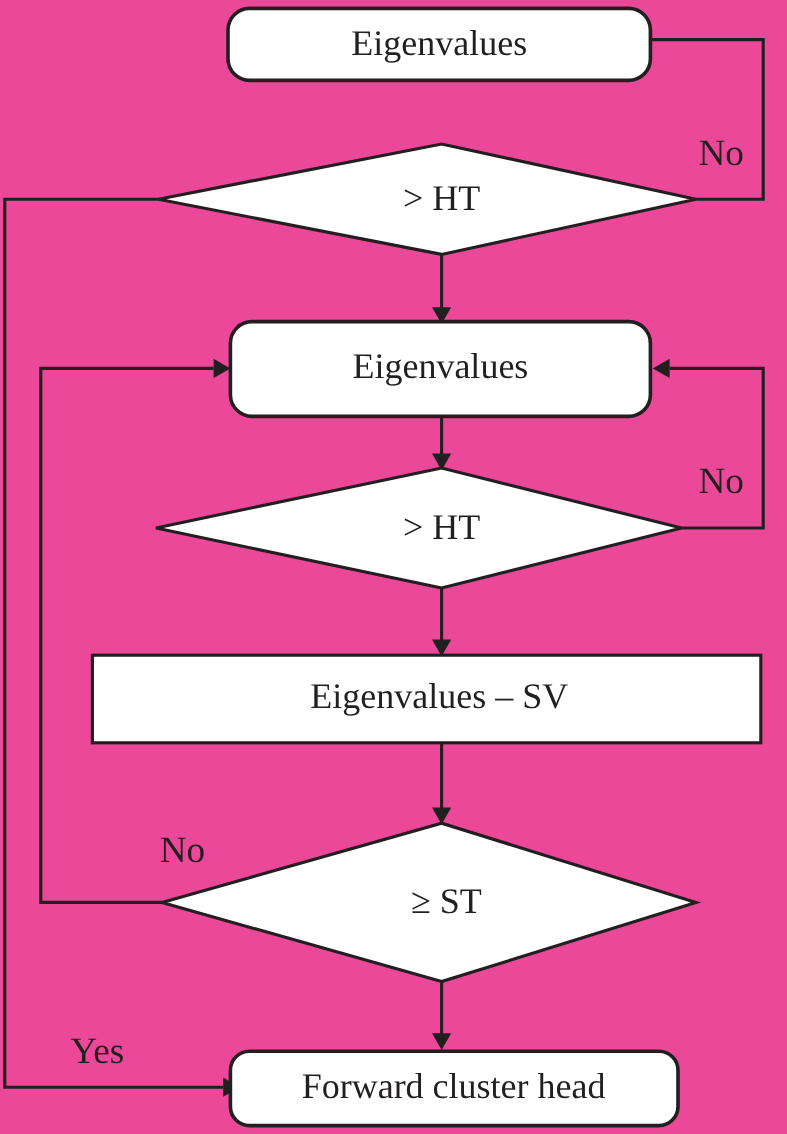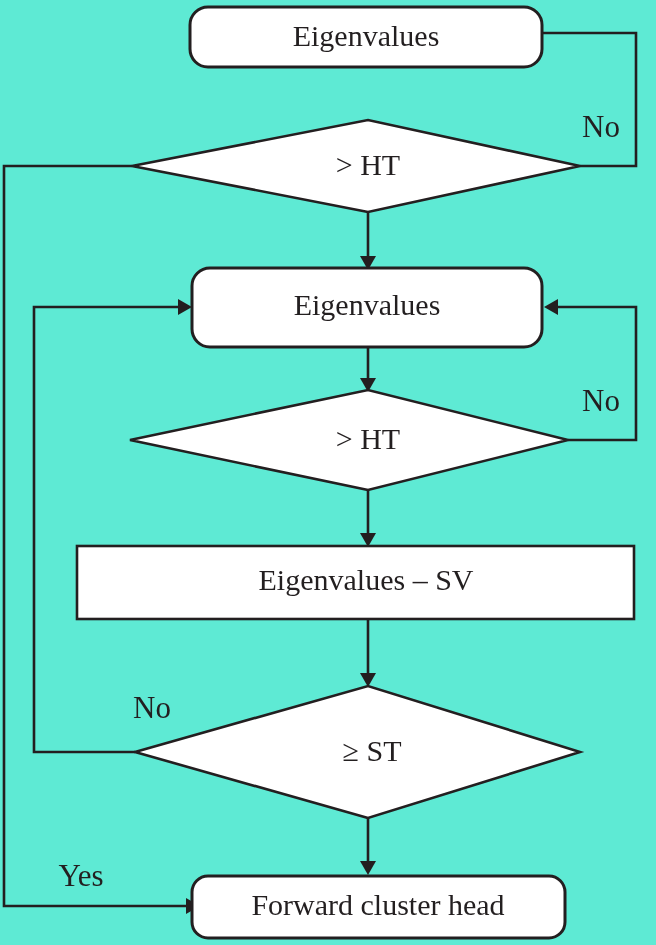--- a/index.html
+++ b/index.html
@@ -10,21 +10,21 @@
   body {
     width: 656px;
     height: 945px;
     overflow: hidden;
     font-family: "Liberation Serif", "DejaVu Serif", serif;
   }
   #flowchart-root {
     position: relative;
     width: 656px;
     height: 945px;
-    background: #5eead4;
+    background: #ec4899;
   }
   svg#flow-svg {
     display: block;
     width: 656px;
     height: 945px;
   }
   .node-shape {
     fill: #ffffff;
     stroke: #231f20;
     stroke-width: 3;

